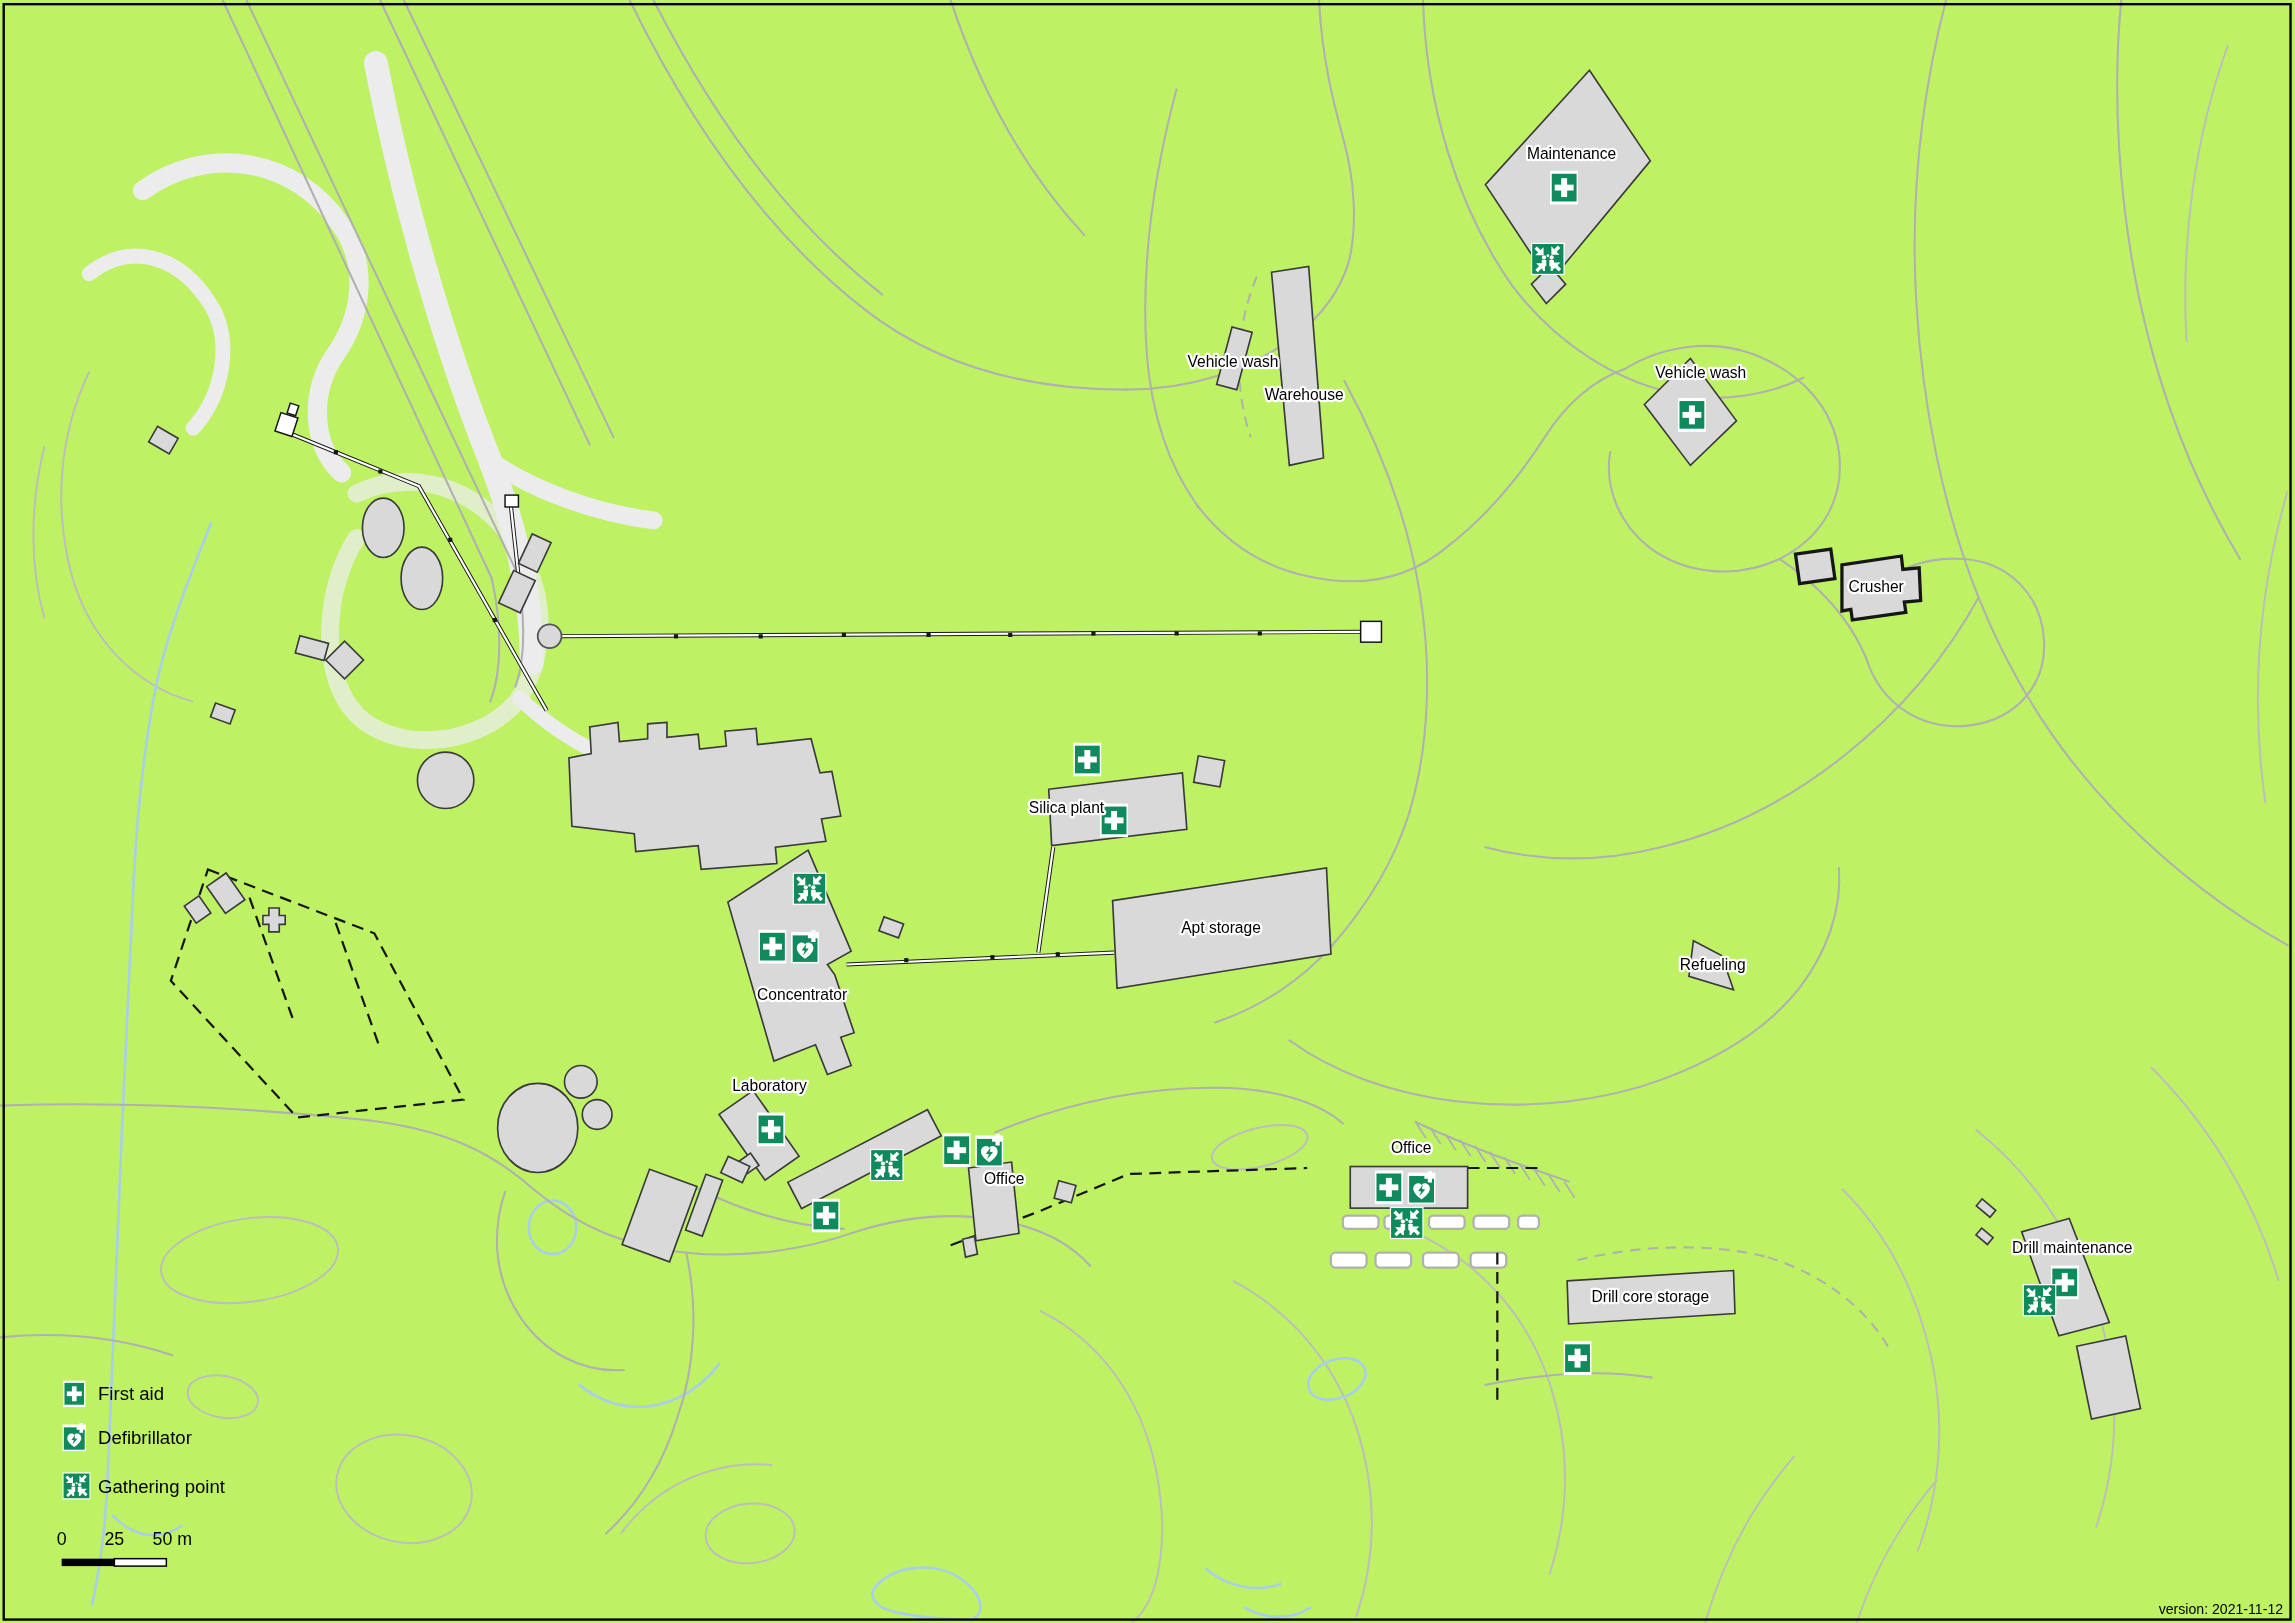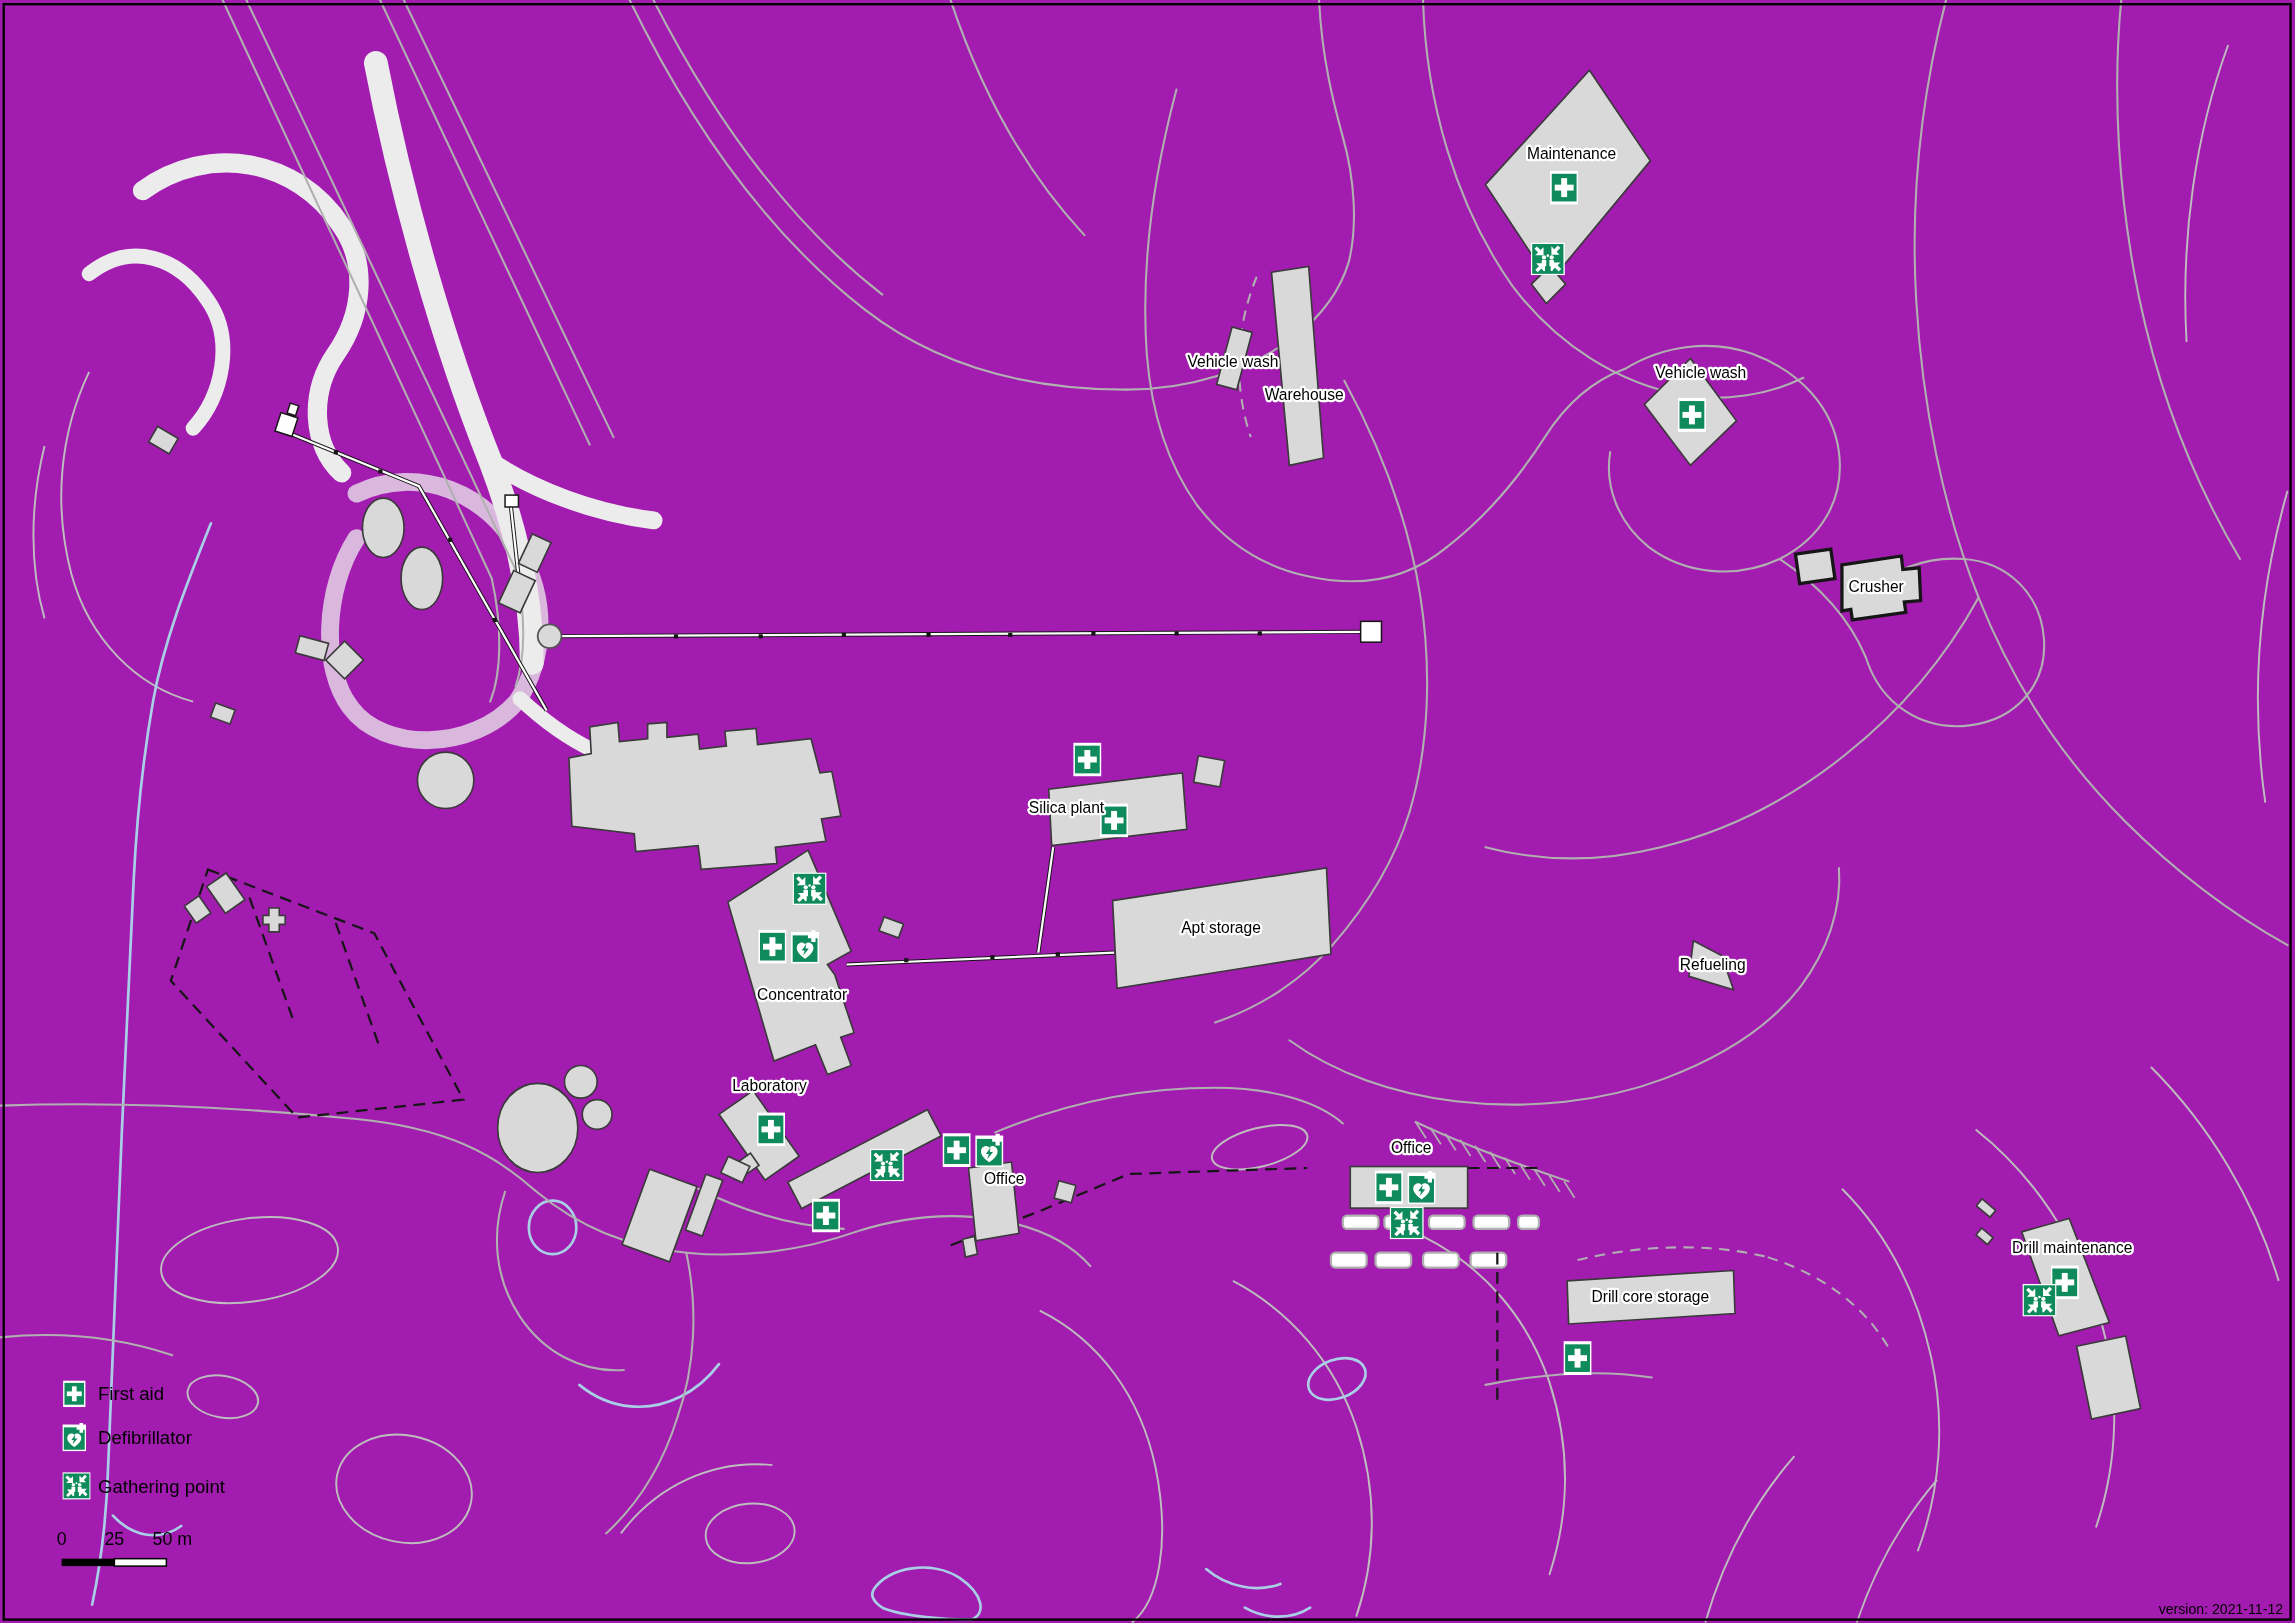--- a/index.html
+++ b/index.html
@@ -1,16 +1,16 @@
 <!DOCTYPE html>
 <html style="font-size:7.4px"><head>
 <meta charset="utf-8">
 <style>
   html,body{margin:0;padding:0;background:#ffffff;height:100%;}
-  .map-frame{width:100vw;height:100vh;background:#a21caf;}
+  .map-frame{width:100vw;height:100vh;background:#bef264;}
   svg{display:block;width:100%;height:100%;font-family:"Liberation Sans",sans-serif;}
   .road{fill:none;stroke:#b0b0b0;stroke-width:1.4;stroke-linecap:round;}
   .road-dash{fill:none;stroke:#b0b0b0;stroke-width:1.4;stroke-dasharray:7 5;}
   .pale{fill:none;stroke:#ececec;stroke-linecap:round;}
   .water{fill:none;stroke:#a9cfe6;stroke-width:1.8;stroke-linecap:round;}
   .contour{fill:none;stroke:#bdbdbd;stroke-width:1.3;}
   .bld{fill:#d9d9d9;stroke:#3a3a3a;stroke-width:1.1;}
   .bld-heavy{fill:#d9d9d9;stroke:#161616;stroke-width:2.2;}
   .dashb{fill:none;stroke:#161616;stroke-width:1.5;stroke-dasharray:8 5;}
   .convey-b{fill:none;stroke:#161616;stroke-width:2.8;}

